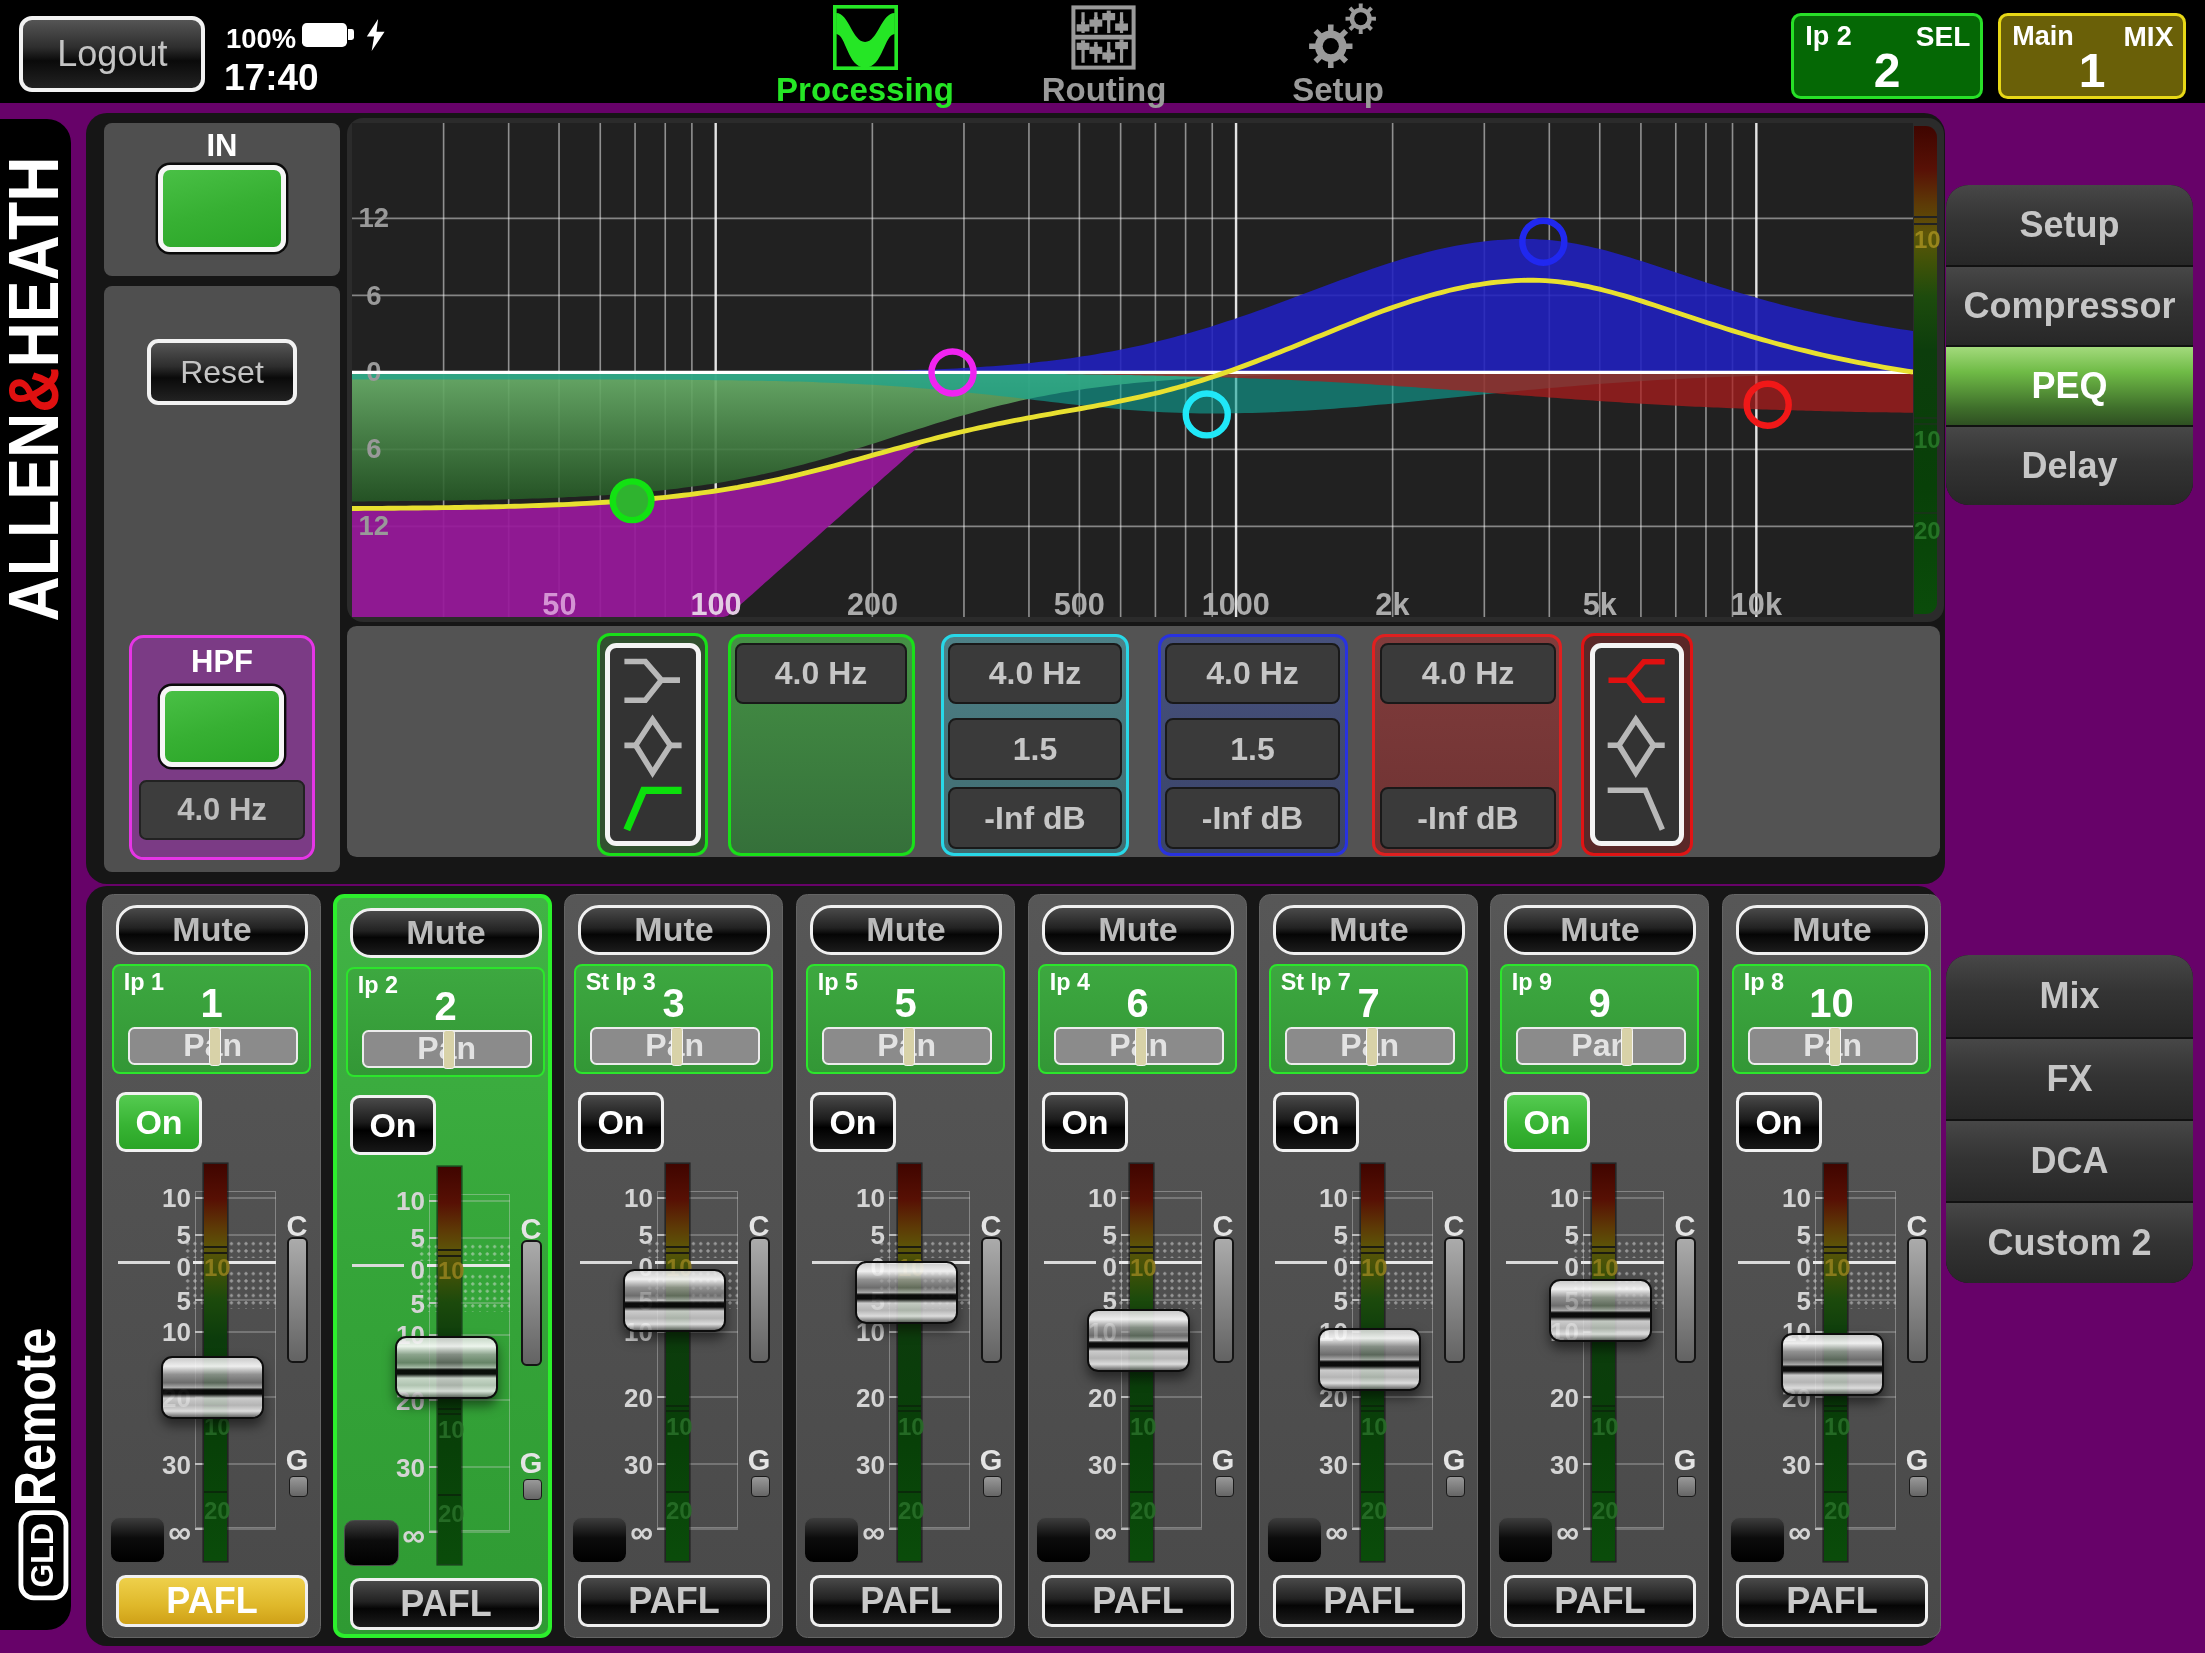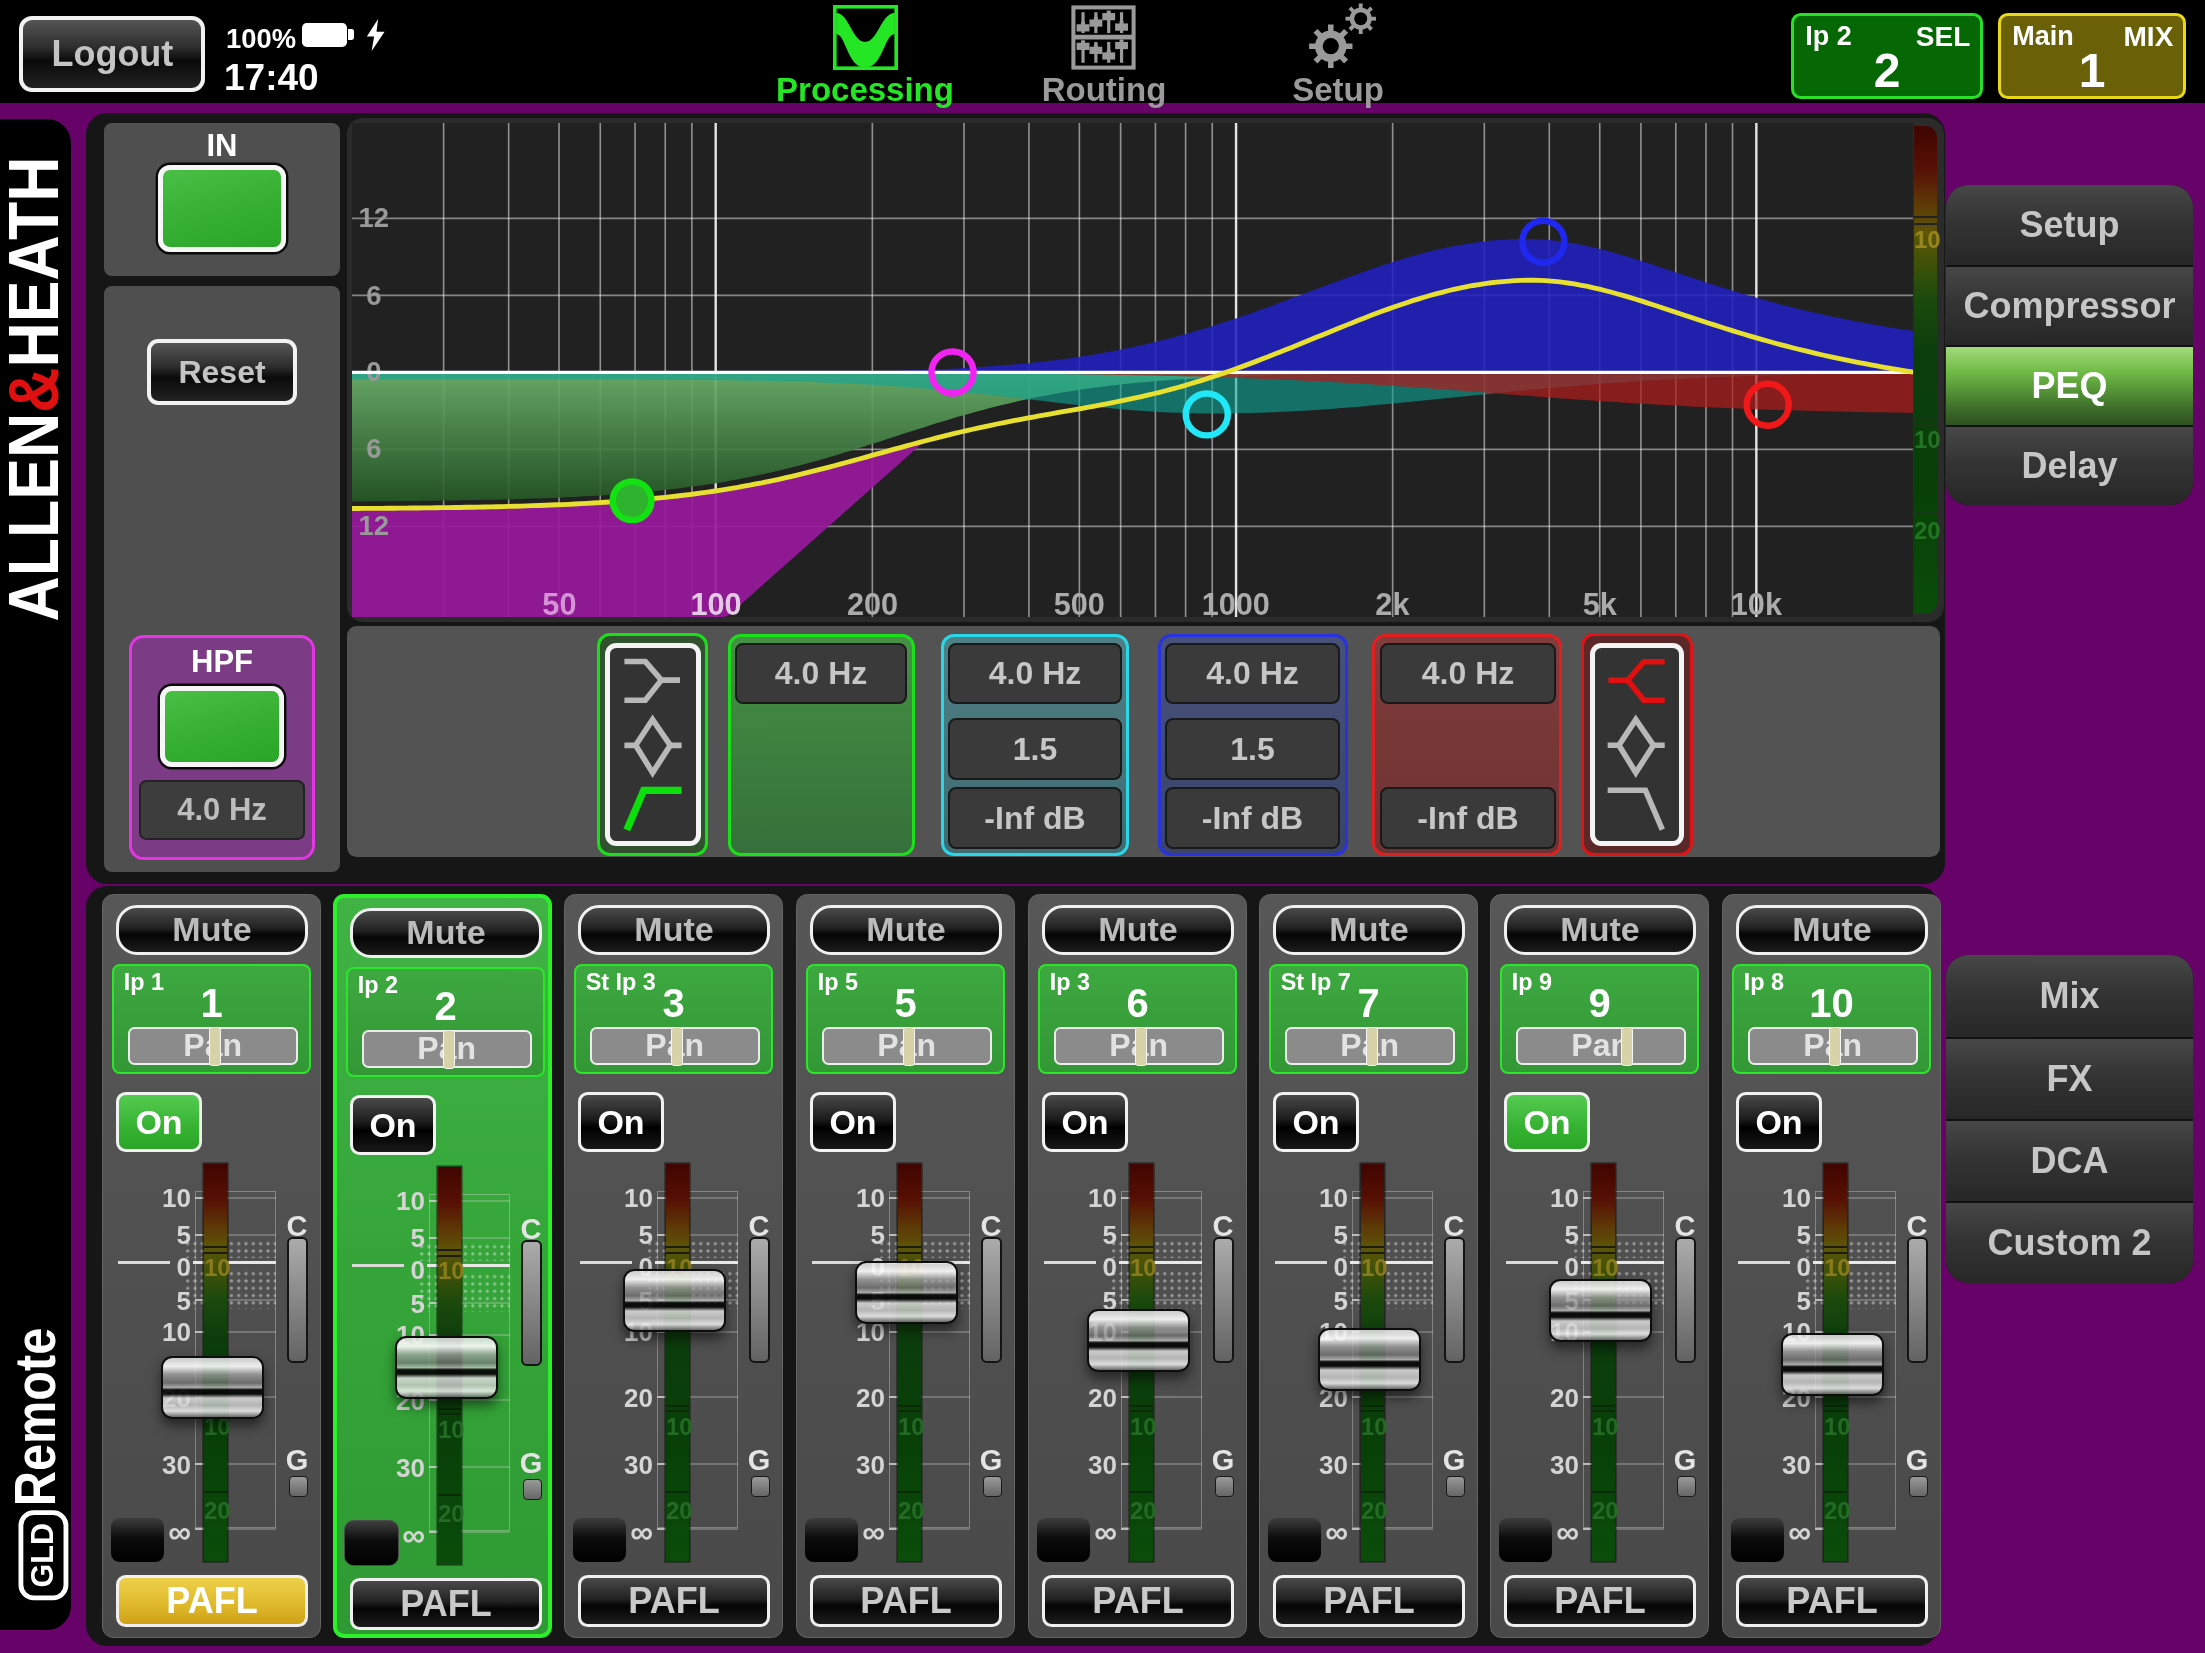--- a/index.html
+++ b/index.html
@@ -1,20 +1,20 @@
 <!DOCTYPE html>
 <html style="font-size:13px"><head><meta charset="utf-8"><style>
 html,body{margin:0;padding:0;}
 body{width:2205px;height:1653px;background:#000;font-family:"Liberation Sans",sans-serif;overflow:hidden;position:relative;}
 .abs{position:absolute;}
 .b{font-weight:bold;}
 
 .btn{position:absolute;border:4px solid #f2f2f2;border-radius:11.3px;
  background:linear-gradient(180deg,#555 0%,#2e2e2e 40%,#0a0a0a 60%,#222 100%);
- color:#c4c4c4;font-weight:bold;display:flex;align-items:center;justify-content:center;box-sizing:border-box;}
+ color:#c4c4c4;font-weight:normal;display:flex;align-items:center;justify-content:center;box-sizing:border-box;}
 .glossgreen{position:absolute;border:5.7px solid #f6f6f6;border-radius:12px;box-sizing:border-box;
  background:linear-gradient(165deg,#49c045 0%,#37b033 50%,#2aa527 100%);box-shadow:0 0 0 2.4px #0a0a0a;}
 
 .stack{position:absolute;left:1946px;width:247px;border-radius:22.6px;background:#141414;overflow:hidden;}
 .stack .sb{position:relative;width:100%;box-sizing:border-box;border-top:2.4px solid #111;
  background:linear-gradient(180deg,#474747 0%,#343434 45%,#272727 100%);
  color:#c6c6c6;font-weight:bold;font-size:36px;display:flex;align-items:center;justify-content:center;}
 .stack .sb:first-child{border-top:none;}
 .stack .sb.on{background:linear-gradient(180deg,#a3da7c 0%,#6fbb46 32%,#3f6f2b 78%,#2f5022 100%);color:#fff;}
 
@@ -478,21 +478,21 @@
     <div class="clabel" style="top:315px">C</div>
     <div class="pslide"></div>
     <div class="clabel" style="top:549px">G</div>
     <div class="gbox"></div>
     <div class="blb"></div>
     <div class="pafl">PAFL</div>
   </div>
 <div class="strip" style="left:1028px">
     <div class="mute">Mute</div>
     <div class="name">
-      <div class="tag">Ip 3</div>
+      <div class="tag">Ip 4</div>
       <div class="num">6</div>
 <div class="pan">Pan<div class="panthumb" style="left:79px"></div></div>
     </div>
     <div class="onb">On</div>
     <div class="fl" style="top:288px;font-size:26px">10</div>
     <div class="tick" style="top:302px"></div>
     <div class="fl" style="top:325px;font-size:26px">5</div>
     <div class="tick" style="top:339px"></div>
     <div class="fl" style="top:357px;font-size:26px">0</div>
     <div class="fl" style="top:391px;font-size:26px">5</div>

